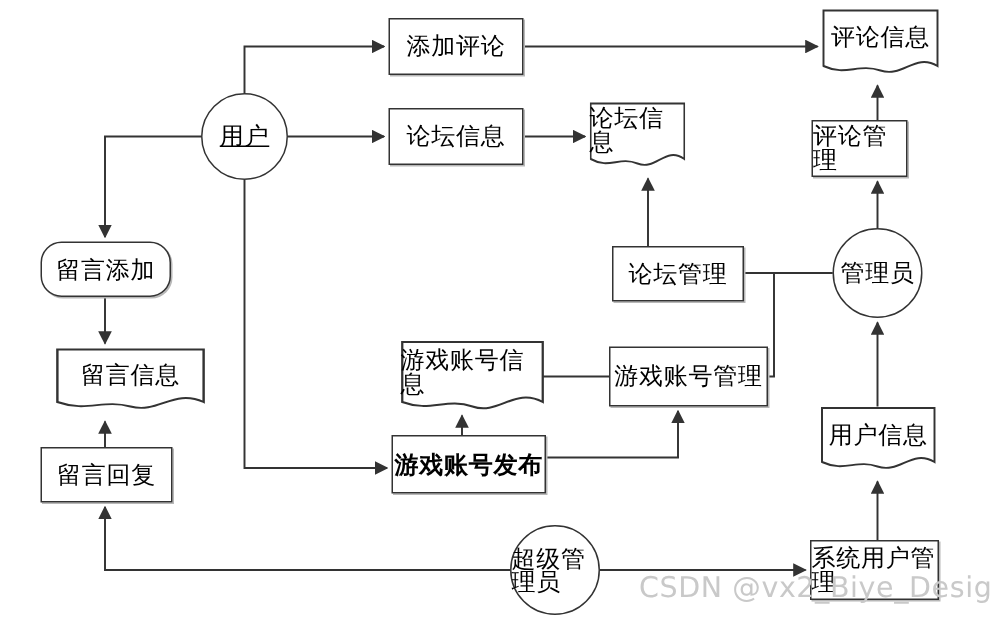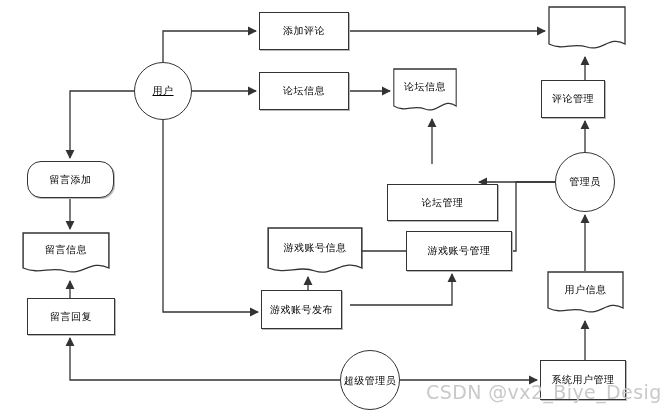--- a/index.html
+++ b/index.html
@@ -23,21 +23,21 @@
     height: 412px;
   }
   .node {
     position: absolute;
     box-sizing: border-box;
     display: flex;
     align-items: center;
     justify-content: center;
     text-align: left;
     color: #000000;
-    font-size: 10px;
+    font-size: 16px;
     line-height: 16px;
     letter-spacing: 0.5px;
     z-index: 3;
   }
   .node.process {
     border: 1px solid #333333;
     background: #ffffff;
     box-shadow: 1px 1px 0 0 #b8b8b8;
   }
   .node.entity {
@@ -132,20 +132,21 @@
   </div>
 
   <div class="node process" style="left:259px; top:12px; width:90px; height:38px;">
     <span>添加评论</span>
   </div>
 
   <div class="node store" style="left:548px; top:6px; width:78px; height:48px;">
     <svg class="store-shape" viewBox="0 0 78 48" preserveAspectRatio="none">
       <path d="M 1 1 L 77 1 L 77 38 C 62 29 54 46 39 41 C 24 36 16 45 1 38 Z" fill="#ffffff" stroke="#333333" stroke-width="1.3"></path>
     </svg>
+    <span class="store-label">评论信息</span>
   </div>
 
   <div class="node process" style="left:259px; top:72px; width:90px; height:38px;">
     <span>论坛信息</span>
   </div>
 
   <div class="node store" style="left:393px; top:68px; width:64px; height:48px;">
     <svg class="store-shape" viewBox="0 0 78 48" preserveAspectRatio="none">
       <path d="M 1 1 L 77 1 L 77 38 C 62 29 54 46 39 41 C 24 36 16 45 1 38 Z" fill="#ffffff" stroke="#333333" stroke-width="1.3"></path>
     </svg>
@@ -153,29 +154,29 @@
   </div>
 
   <div class="node process" style="left:541px; top:80px; width:64px; height:38px;">
     <span>评论管理</span>
   </div>
 
   <div class="node process" style="left:27px; top:161px; width:87px; height:37px;border-radius:14px;">
     <span>留言添加</span>
   </div>
 
-  <div class="node process" style="left:387px; top:164px; width:111px; height:37px;margin-top:20px;">
+  <div class="node process" style="left:408px; top:164px; width:88px; height:37px;">
     <span>论坛管理</span>
   </div>
 
   <div class="node entity" style="left:555px; top:152px; width:60px; height:60px;">
     <span>管理员</span>
   </div>
 
-  <div class="node store" style="left:22px; top:232px; width:88px; height:46px;">
+  <div class="node store" style="left:37px; top:232px; width:100px; height:46px;">
     <svg class="store-shape" viewBox="0 0 80 46" preserveAspectRatio="none">
       <path d="M 1 1 L 79 1 L 79 36 C 63 27 55 44 40 39 C 25 34 17 43 1 36 Z" fill="#ffffff" stroke="#333333" stroke-width="1.3"></path>
     </svg>
     <span class="store-label">留言信息</span>
   </div>
 
   <div class="node store" style="left:267px; top:227px; width:96px; height:52px;">
     <svg class="store-shape" viewBox="0 0 82 52" preserveAspectRatio="none">
       <path d="M 1 1 L 81 1 L 81 41 C 65 31 56 50 41 44 C 26 38 17 48 1 41 Z" fill="#ffffff" stroke="#333333" stroke-width="1.3"></path>
     </svg>
@@ -190,21 +191,21 @@
     <span>留言回复</span>
   </div>
 
   <div class="node store" style="left:547px; top:271px; width:77px; height:47px;">
     <svg class="store-shape" viewBox="0 0 77 47" preserveAspectRatio="none">
       <path d="M 1 1 L 76 1 L 76 37 C 61 28 53 45 38 40 C 24 35 16 44 1 37 Z" fill="#ffffff" stroke="#333333" stroke-width="1.3"></path>
     </svg>
     <span class="store-label">用户信息</span>
   </div>
 
-  <div class="node process" style="left:261px; top:290px; width:81px; height:39px;">
+  <div class="node process" style="left:261px; top:290px; width:103px; height:39px;font-weight:bold;">
     <span>游戏账号发布</span>
   </div>
 
   <div class="node entity" style="left:340px; top:350px; width:60px; height:60px;">
     <span style="line-height:15px;">超级管理员</span>
   </div>
 
   <div class="node process" style="left:540px; top:360px; width:86px; height:40px;">
     <span>系统用户管理</span>
   </div>

